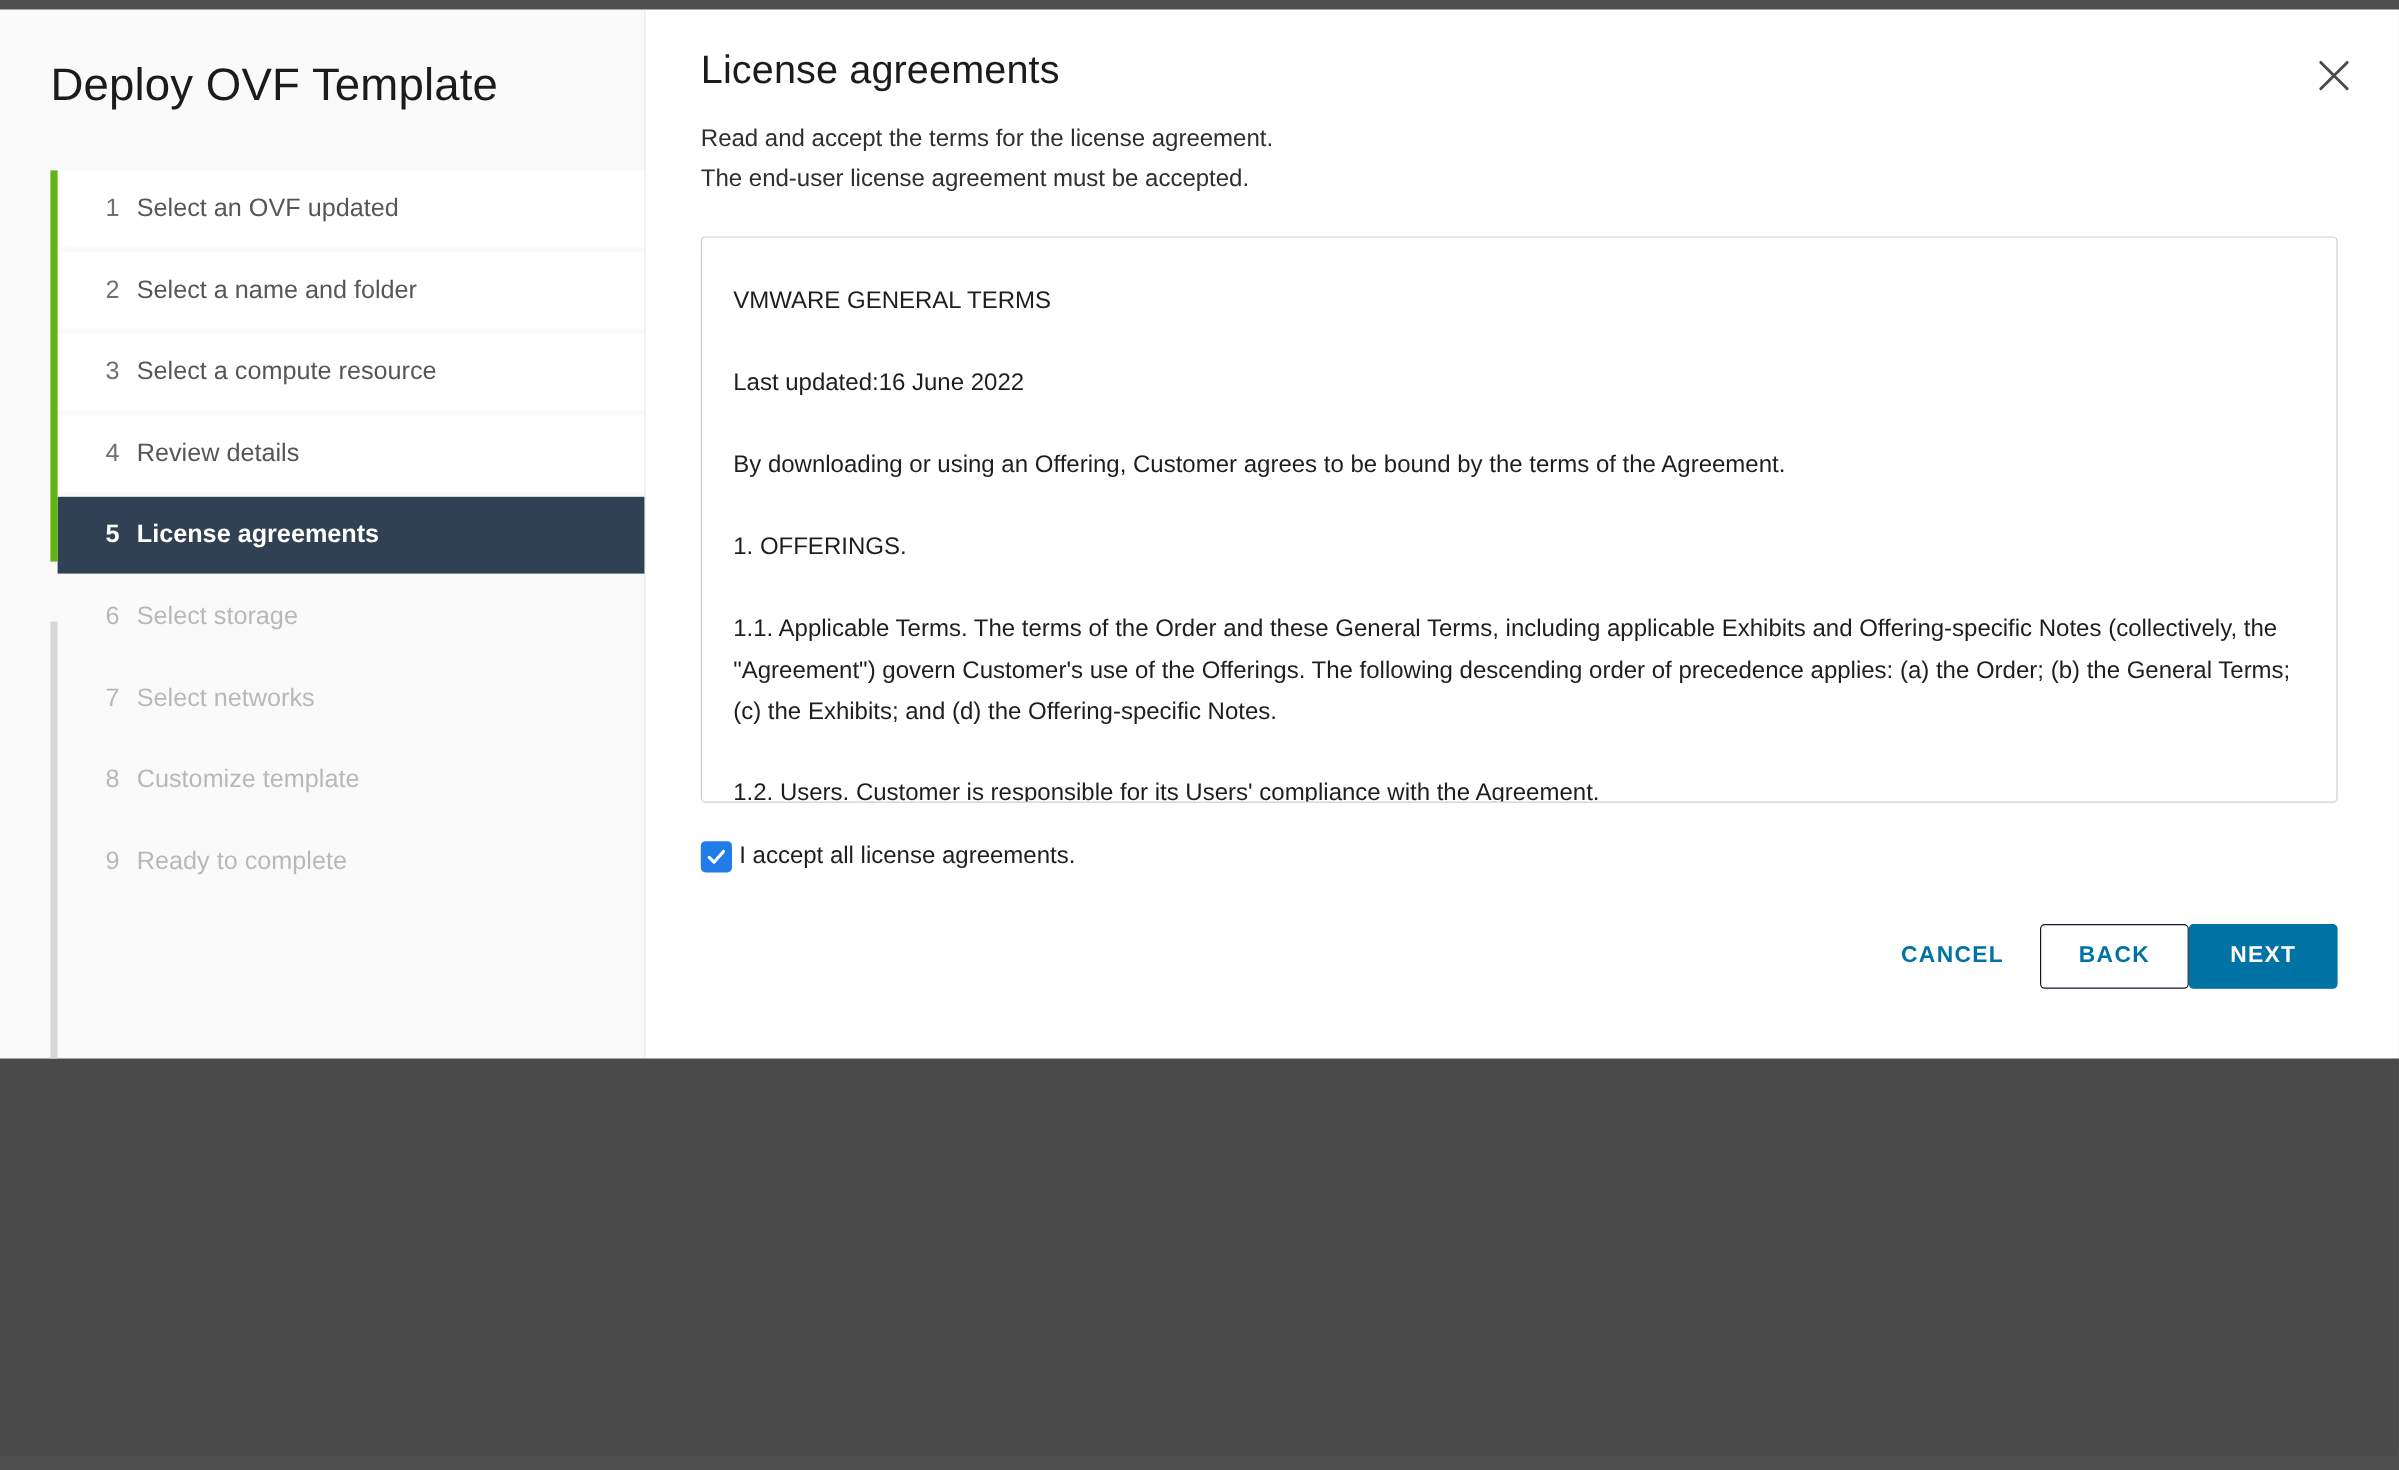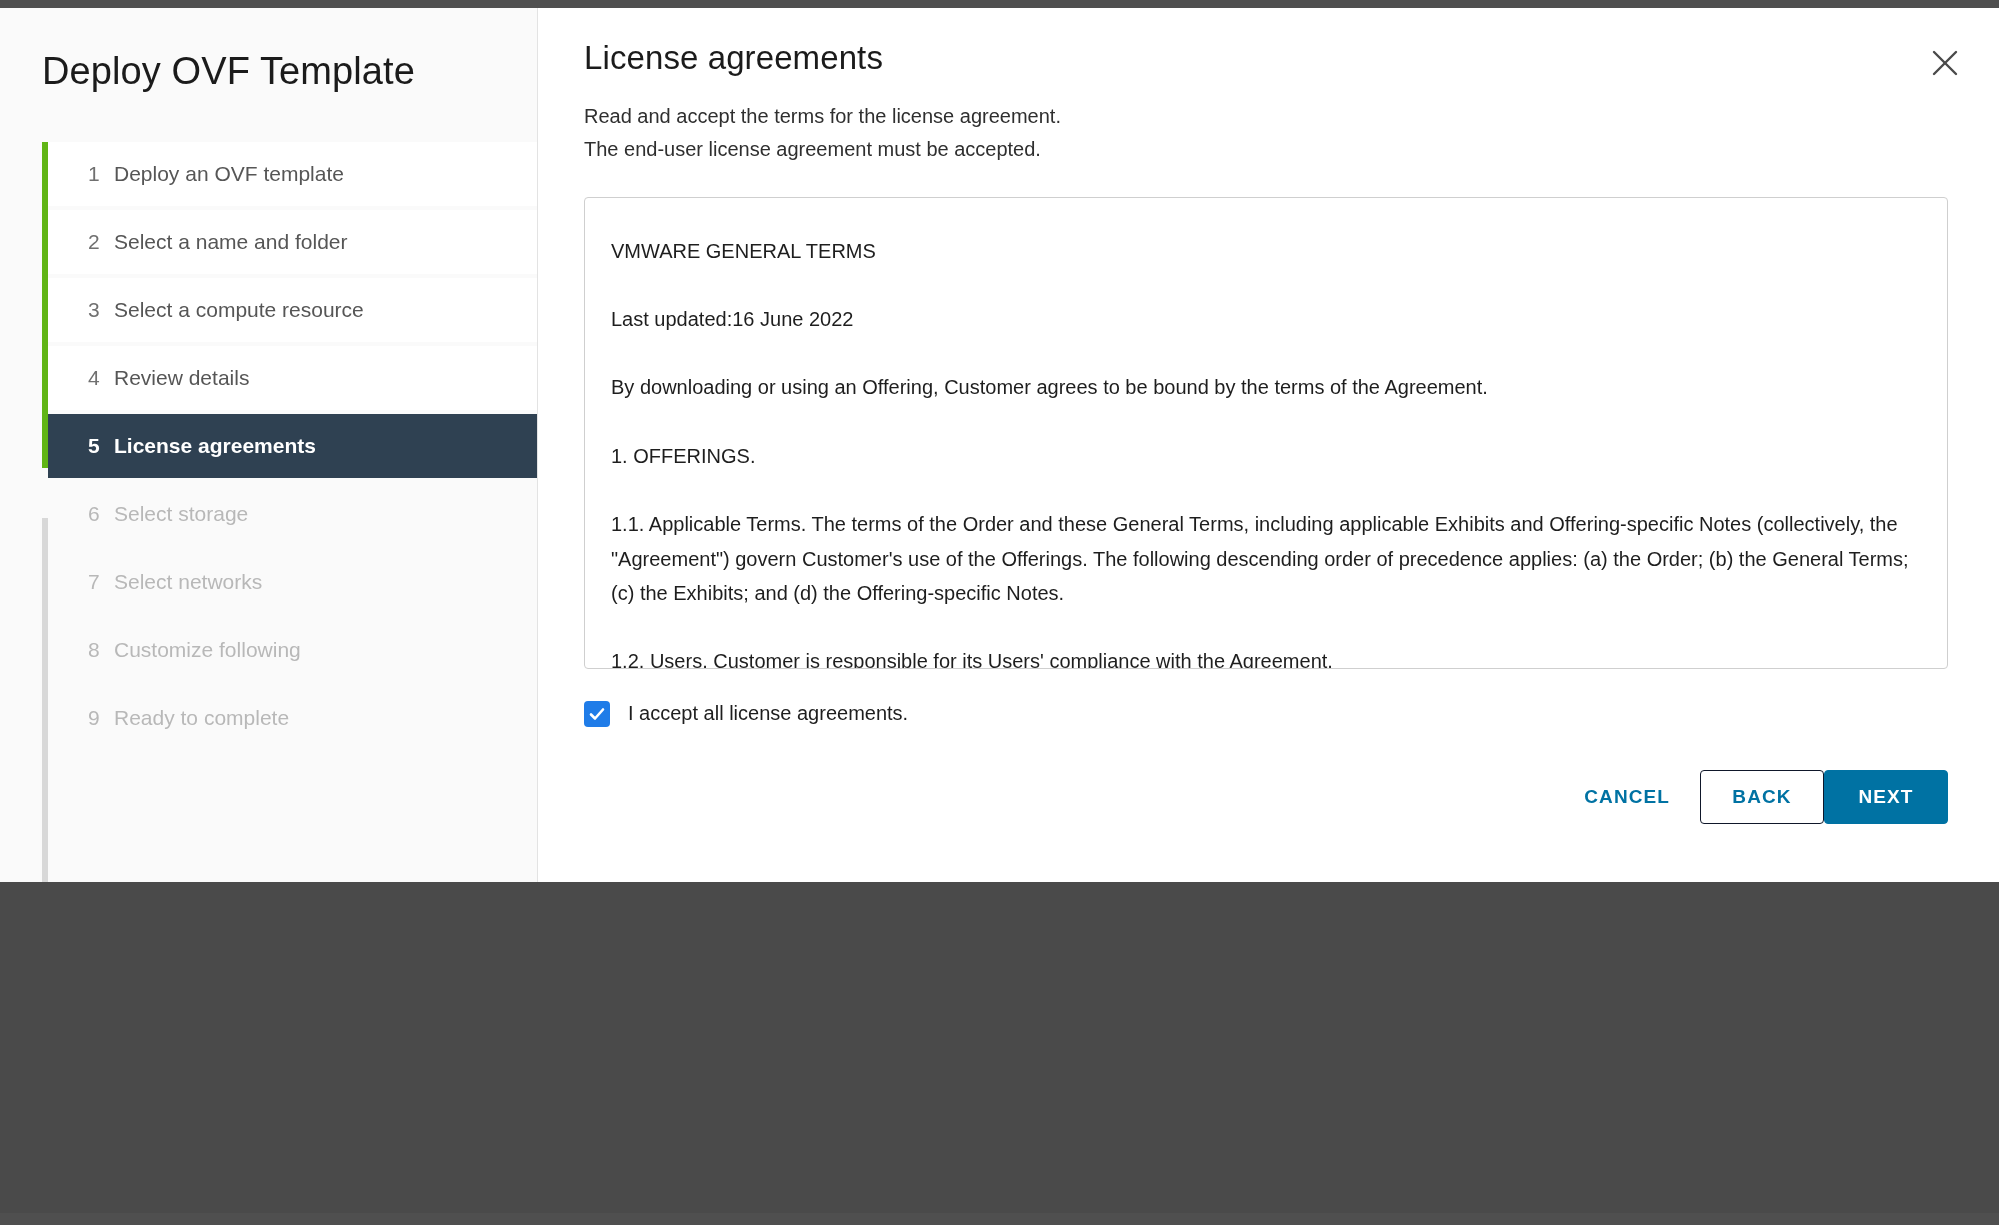--- a/index.html
+++ b/index.html
@@ -170,21 +170,21 @@
     line-height: 1.72;
     color: #1e1e1e;
   }
   .license-text p { margin: 0 0 34px 0; }
   .license-text p:last-child { margin-bottom: 0; }
 
   .accept-row {
     display: flex;
     align-items: center;
     margin-top: 32px;
-    gap: 18px;
+    gap: 6px;
   }
 
   .checkbox {
     width: 26px;
     height: 26px;
     flex: 0 0 26px;
     border-radius: 4px;
     background: #1f7ce8;
     display: flex;
     align-items: center;
@@ -253,21 +253,21 @@
 
   <aside class="wizard-sidebar">
     <h1 class="wizard-title">Deploy OVF Template</h1>
 
     <nav class="steps">
       <div class="rail rail-done"></div>
       <div class="rail rail-todo"></div>
 
       <div class="step">
         <span class="step-num">1</span>
-        <span class="step-label">Deploy an OVF template</span>
+        <span class="step-label">Select an OVF updated</span>
       </div>
 
       <div class="step">
         <span class="step-num">2</span>
         <span class="step-label">Select a name and folder</span>
       </div>
 
       <div class="step">
         <span class="step-num">3</span>
         <span class="step-label">Select a compute resource</span>
@@ -288,21 +288,21 @@
         <span class="step-label">Select storage</span>
       </div>
 
       <div class="step disabled">
         <span class="step-num">7</span>
         <span class="step-label">Select networks</span>
       </div>
 
       <div class="step disabled">
         <span class="step-num">8</span>
-        <span class="step-label">Customize following</span>
+        <span class="step-label">Customize template</span>
       </div>
 
       <div class="step disabled">
         <span class="step-num">9</span>
         <span class="step-label">Ready to complete</span>
       </div>
     </nav>
   </aside>
 
   <main class="content">

